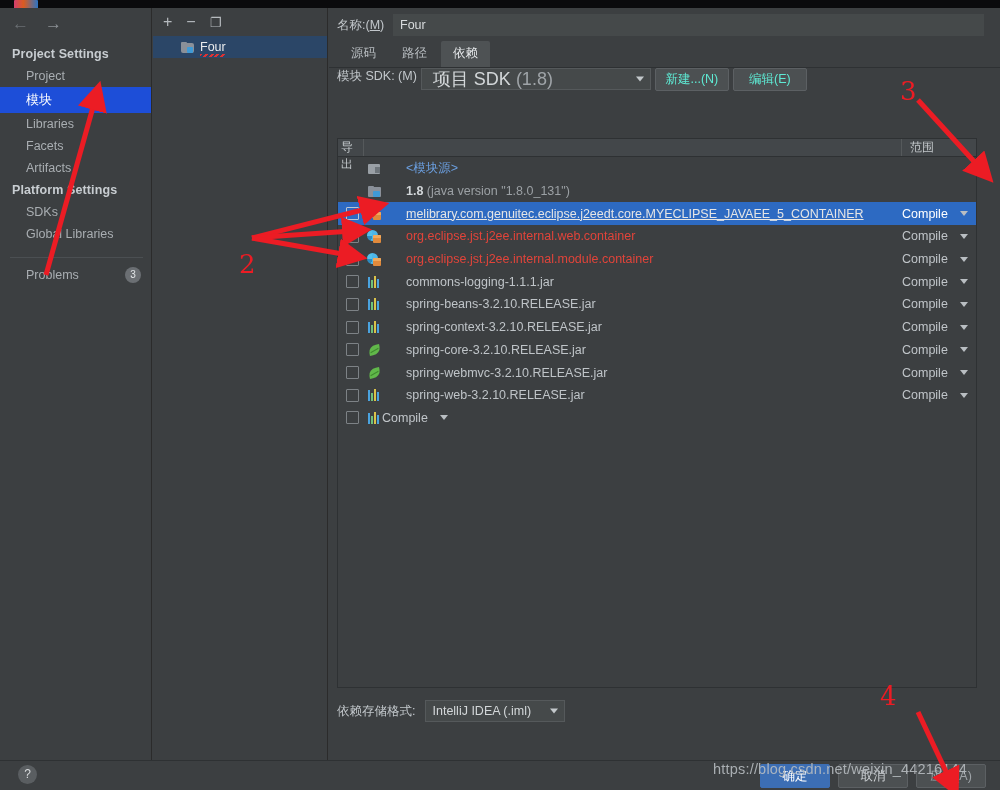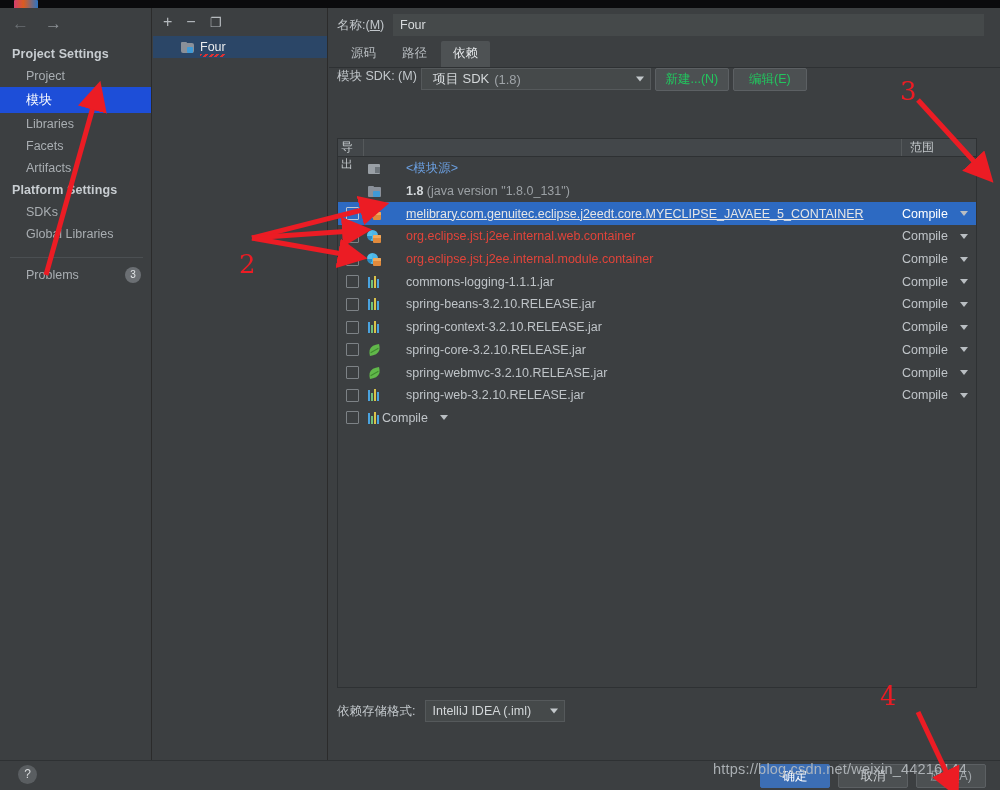--- a/index.html
+++ b/index.html
@@ -64,27 +64,27 @@
 
   .tabs { display:flex; align-items:flex-end; height:26px; padding-left:10px; gap:2px;
           border-bottom:1px solid #2e3133; }
   .tab { color:#b8bdc1; font-size:12.5px; padding:4px 12px 5px 12px; }
   .tab.active { background:#4e5254; color:#e6e9eb; border-radius:2px 2px 0 0; }
 
   .sdkrow { display:flex; height:36px; padding-left:8px; gap:4px; }
   .sdklabel { color:#c2c7cb; font-size:12.5px; }
   .sdkselect { width:230px; height:22px; background:#45494a; border:1px solid #55595b;
                display:flex; align-items:center; padding:0 6px; gap:5px; position:relative; }
-  .sdkselect .txt { color:#d3d7d9; font-size:13px; }
+  .sdkselect .txt { color:#d3d7d9; font-size:18px; }
   .sdkselect .dim { color:#9fa4a8; }
   .caret { position:absolute; right:6px; top:50%; transform:translateY(-50%);
            width:0; height:0; border-left:4px solid transparent; border-right:4px solid transparent;
            border-top:5px solid #c3c8cb; }
   .btn { height:23px; min-width:74px; background:#4c5052; border:1px solid #5c6063;
-         color:#22c55e; font-size:12.5px; border-radius:2px; display:flex; align-items:center;
+         color:#5eead4; font-size:12.5px; border-radius:2px; display:flex; align-items:center;
          justify-content:center; font-family:inherit; }
 
   
   .deptable { position:absolute; left:8px; top:130px; width:640px; bottom:72px;
               background:#3c3f41; border:1px solid #2e3133; }
   .depheader { display:flex; height:18px; background:#43474a; border-bottom:1px solid #2e3133;
                font-size:12px; color:#c3c8cb; }
   .depheader .h-export { width:26px; padding-left:3px; border-right:1px solid #55595b; }
   .depheader .h-mid { flex:1; border-right:1px solid #55595b; }
   .depheader .h-scope { width:74px; padding-left:8px; }

